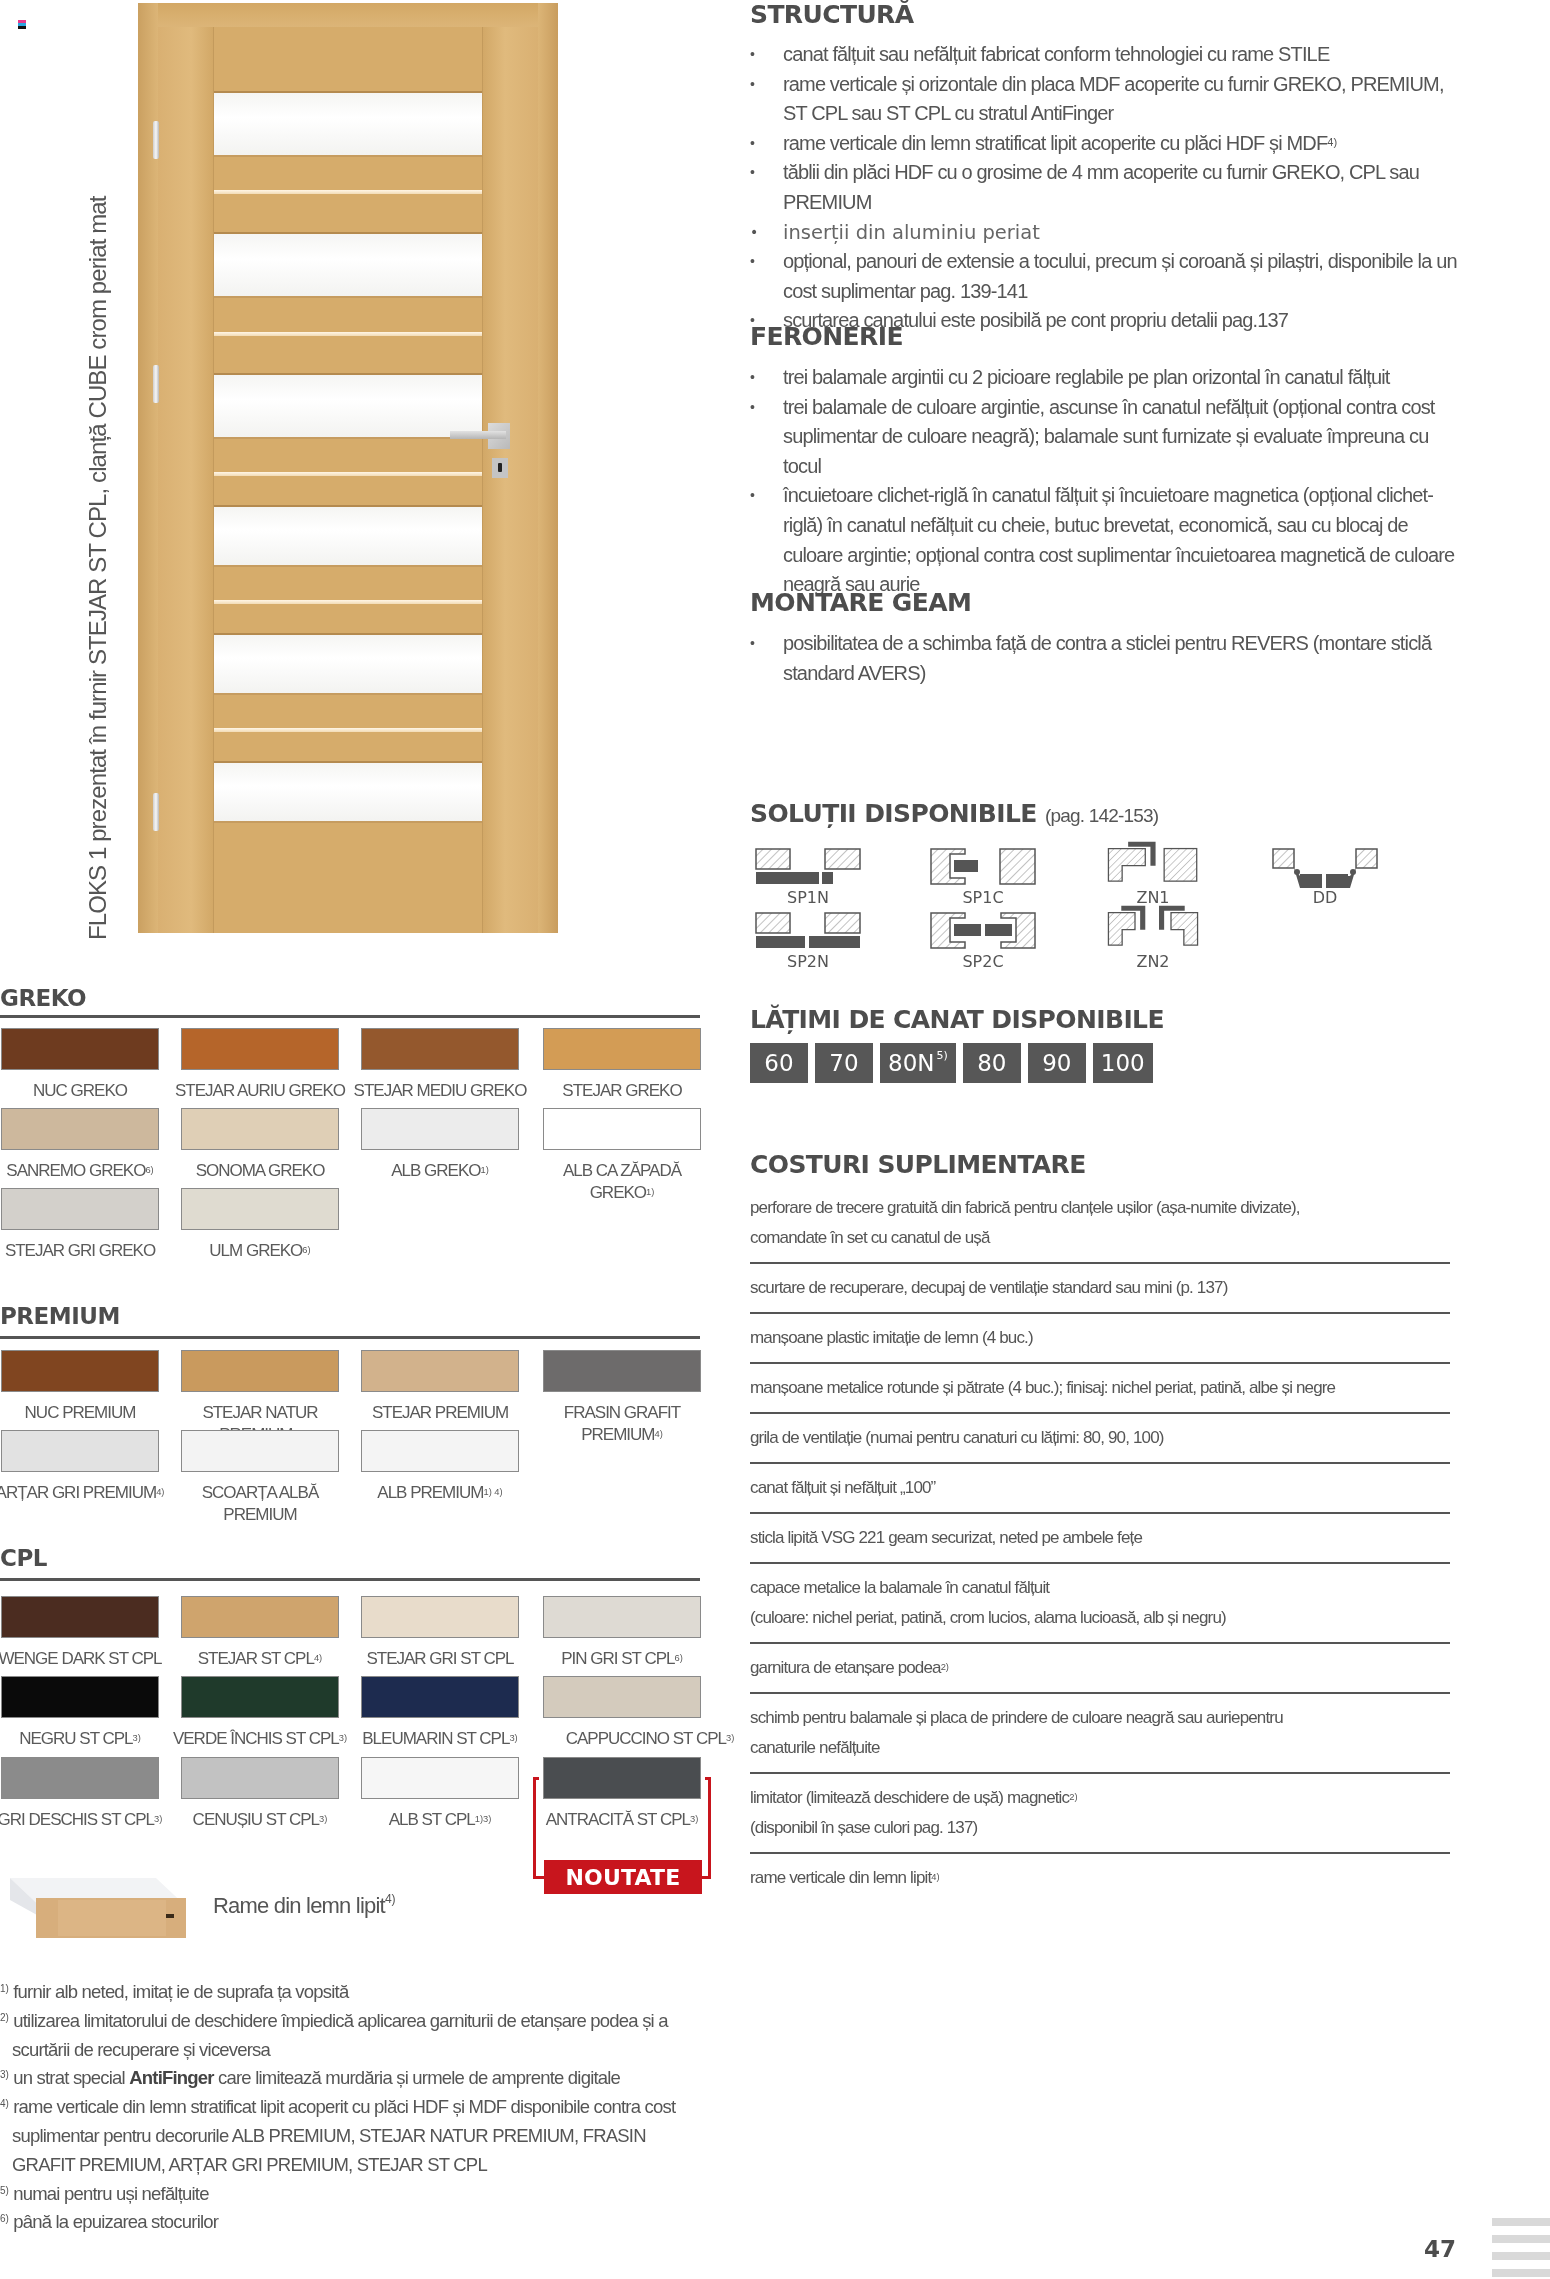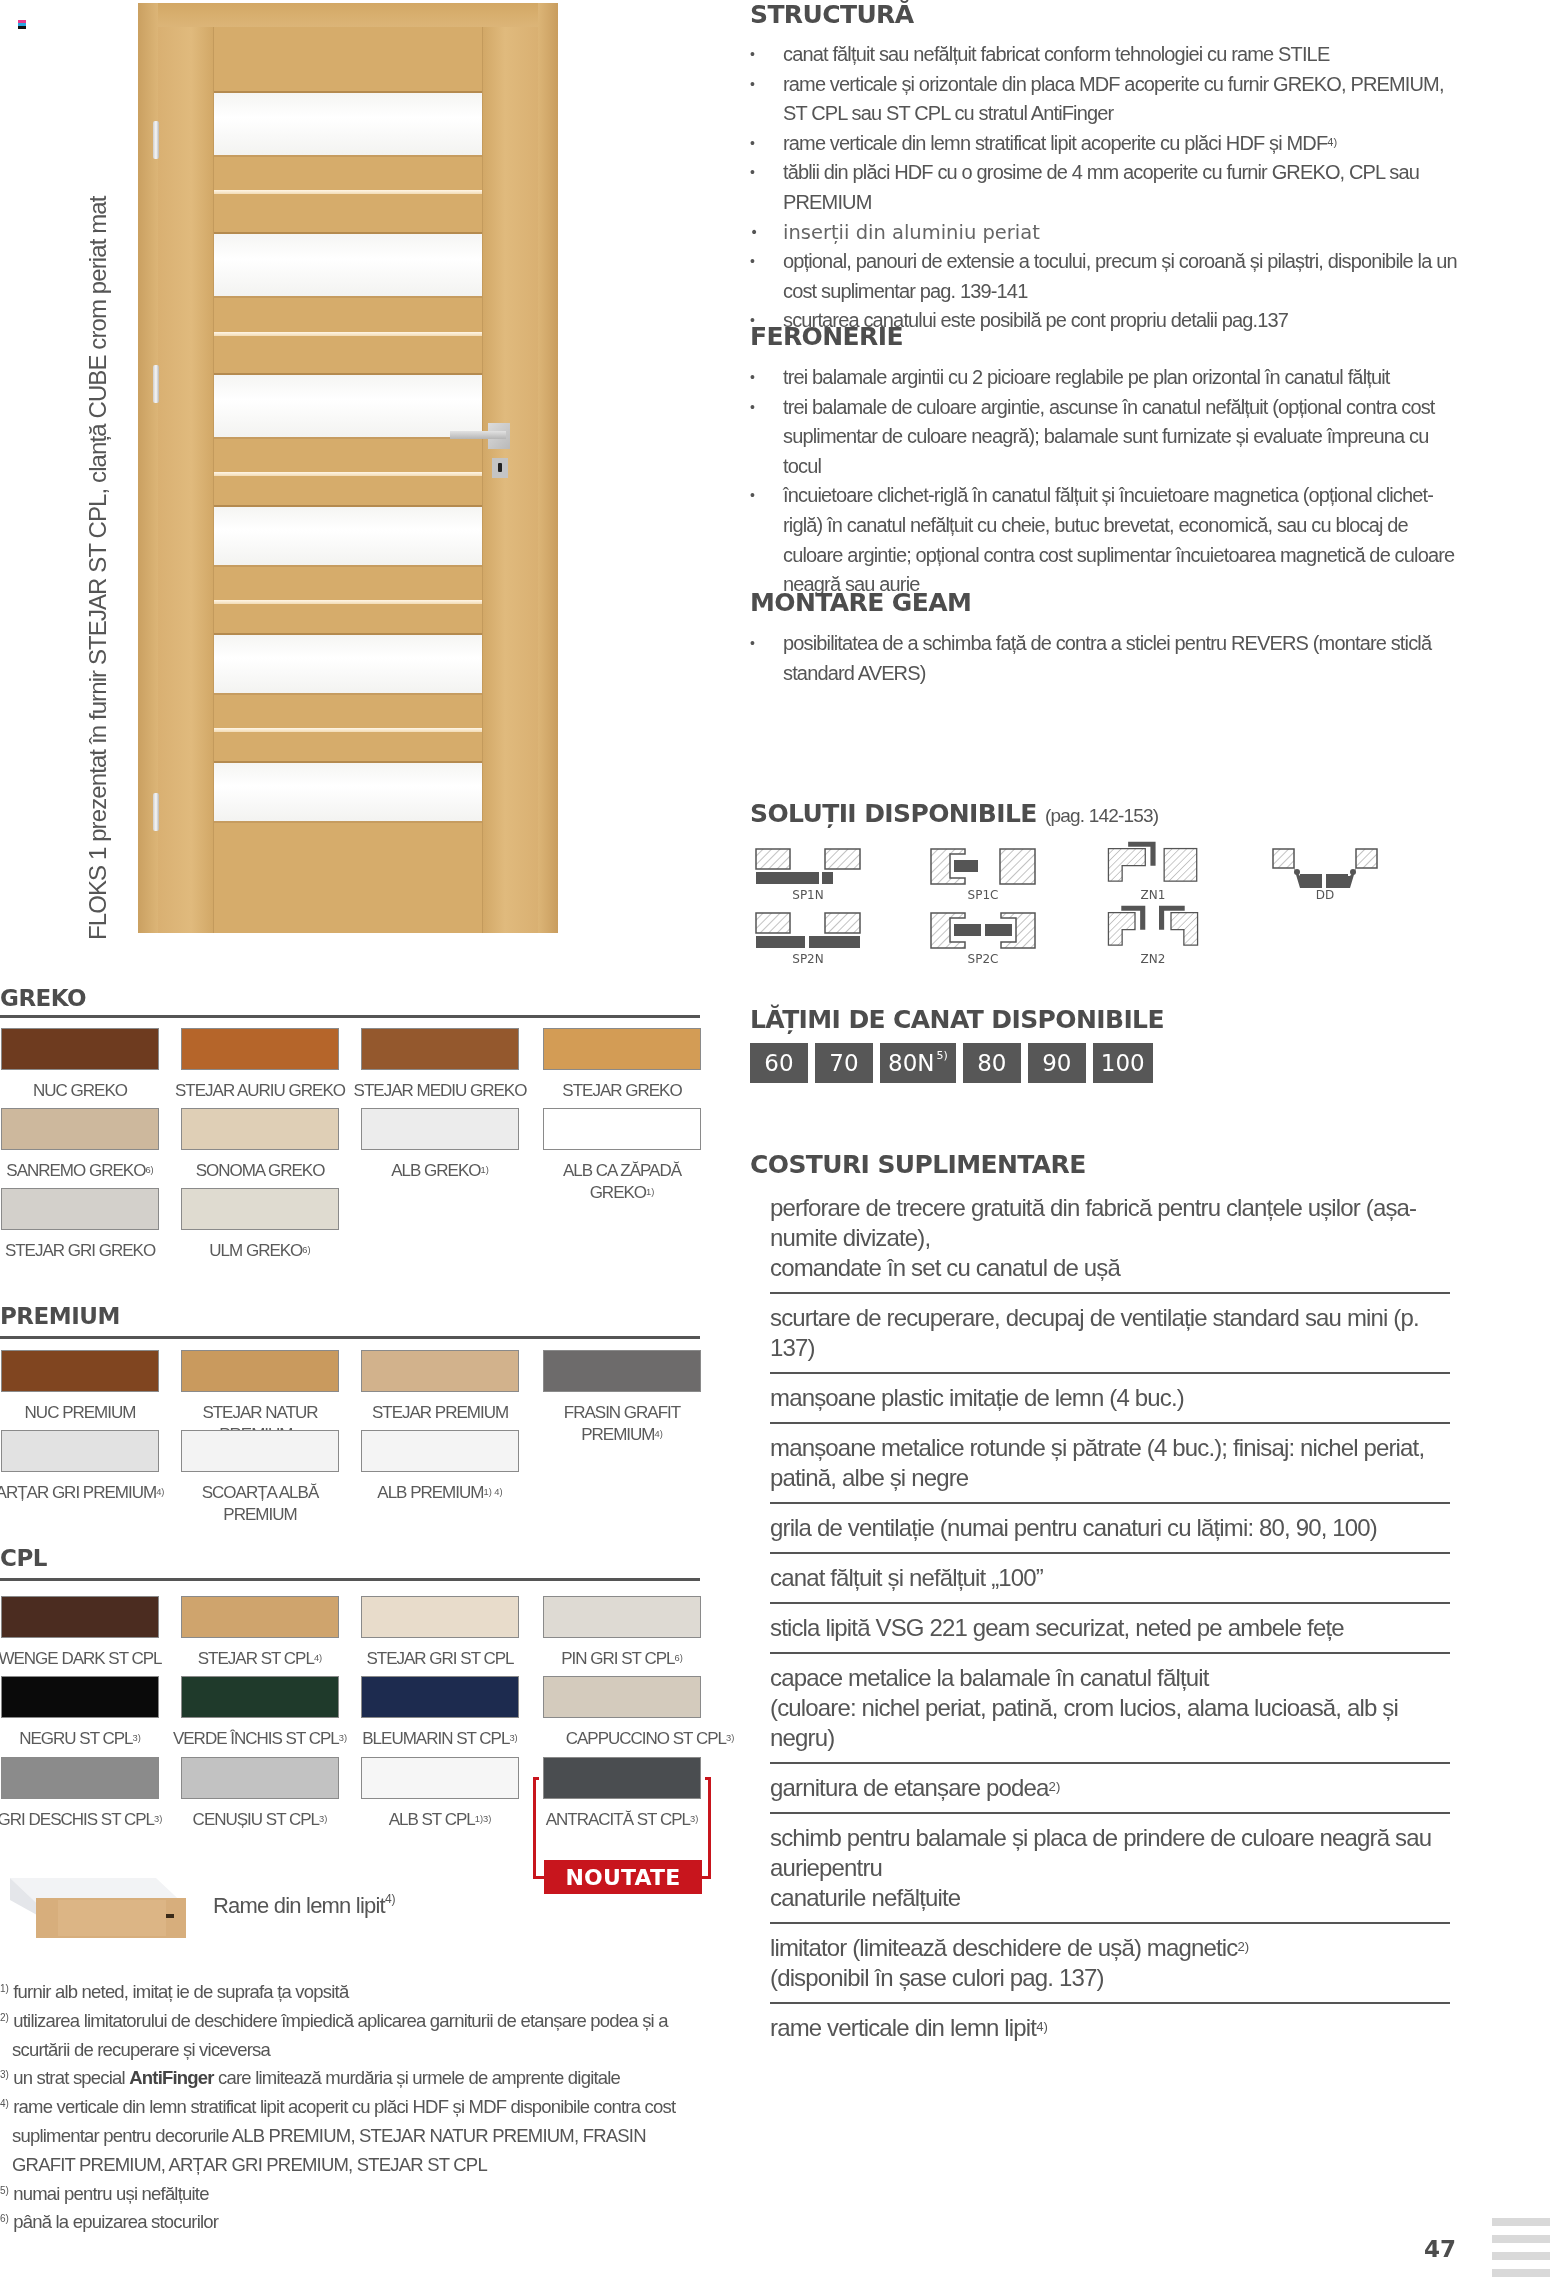--- a/index.html
+++ b/index.html
@@ -31,28 +31,28 @@
   
   .bullets { position: absolute; left: 748px; width: 710px; list-style: none; }
   .bullets li { position: relative; padding-left: 35px; font-size: 20px; line-height: 29.6px; color: #555; letter-spacing: -0.85px; }
   .bullets li::before { content: "•"; position: absolute; left: 2px; top: 0; font-size: 14px; color: #555; }
   .bullets li.light { font-family: "DejaVu Sans", sans-serif; font-size: 19.5px; letter-spacing: 0; color: #666; }
   sup { font-size: 0.55em; vertical-align: top; position: relative; top: -1px; letter-spacing: 0; }
 
   .sol-note { font-family: "Liberation Sans", sans-serif; font-weight: normal; font-size: 19px; color: #555; letter-spacing: -0.8px; }
 
   .sol-diag { position: absolute; width: 106px; height: 48px; }
-  .sol-label { position: absolute; font-family: "DejaVu Sans", sans-serif; font-size: 12px; color: #555; text-align: center; width: 106px; }
+  .sol-label { position: absolute; font-family: "DejaVu Sans", sans-serif; font-size: 16px; color: #555; text-align: center; width: 106px; }
 
   .widths { position: absolute; left: 750px; top: 1043px; display: flex; gap: 7px; }
   .wbox { height: 40px; background: #575757; color: #fff; font-family: "DejaVu Sans", sans-serif; font-size: 23px; display: flex; align-items: center; justify-content: center; padding: 0 8px; min-width: 58px; }
   .wbox sup { font-size: 11px; top: -8px; margin-left: 2px; }
 
   .costs { position: absolute; left: 750px; top: 1190px; width: 700px; list-style: none; }
-  .costs li { font-size: 24px; line-height: 30px; color: #555; letter-spacing: -0.85px; padding: 3px 0 9px 0; border-bottom: 2px solid #555; margin-bottom: 6px; margin-left: 20px; }
+  .costs li { font-size: 17px; line-height: 30px; color: #555; letter-spacing: -0.85px; padding: 3px 0 9px 0; border-bottom: 2px solid #555; margin-bottom: 6px; }
 
   
   .cat-h { position: absolute; left: 0; font-family: "DejaVu Sans", sans-serif; font-weight: bold; font-size: 23px; color: #4d4d4d; letter-spacing: -0.5px; }
   .cat-rule { position: absolute; left: 0; width: 700px; height: 3px; background: #555; }
   .swatch { position: absolute; width: 158px; height: 42px; border: 1px solid #8a8a8a; }
   .sw-label { position: absolute; width: 180px; text-align: center; font-size: 17px; color: #5a5a5a; letter-spacing: -1px; line-height: 22px; font-stretch: condensed; }
 
   .noutate-bracket { position: absolute; left: 533px; top: 1777px; width: 178px; height: 102px; border: 3px solid #c8151d; border-top: none; }
   .noutate-bracket::before, .noutate-bracket::after { content: ""; position: absolute; top: 0; width: 6px; height: 3px; background: #c8151d; }
   .noutate-bracket::before { left: -3px; }

